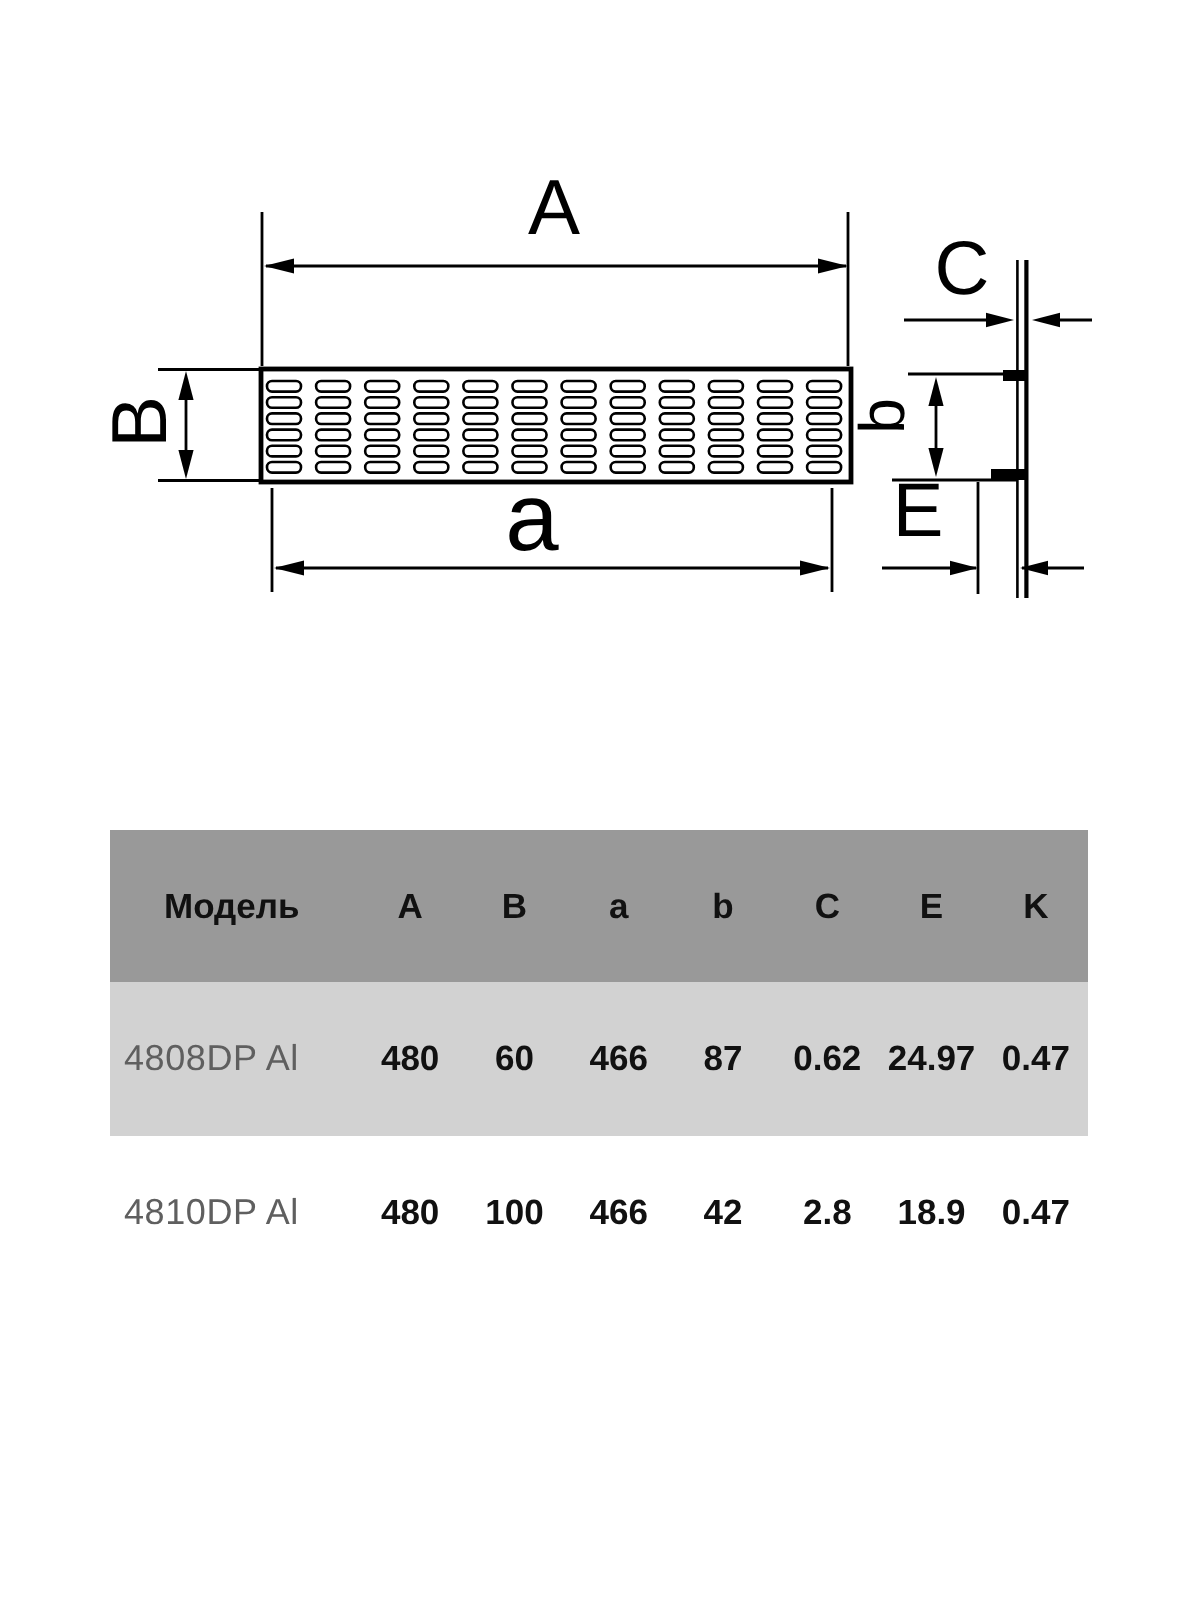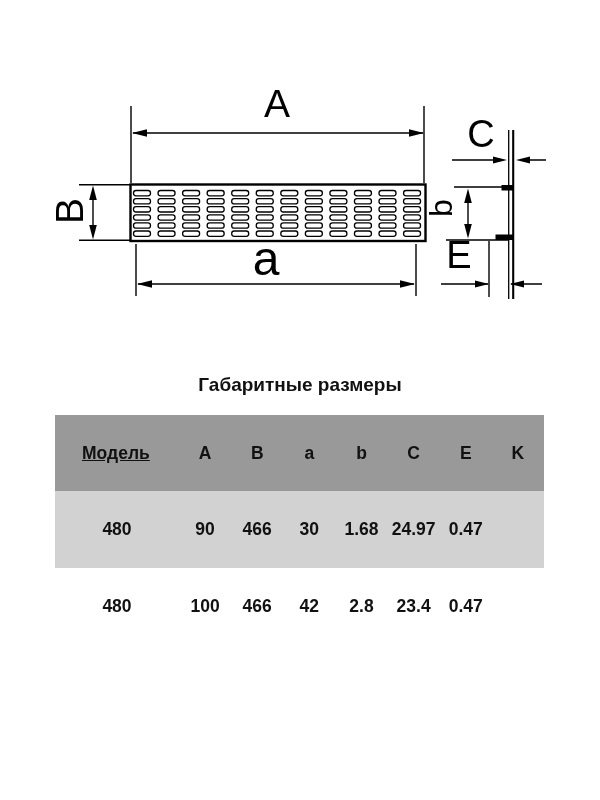--- a/index.html
+++ b/index.html
@@ -29,21 +29,21 @@
   }
   .thead{
     height:76px;
     background:var(--header-bg,#999999);
     font-weight:bold;color:#111;font-size:17.5px;
   }
   .row-data{height:77px;font-size:17.5px;}
   .row-alt{background:var(--row-alt-bg,#d2d2d2);}
   .row-plain{background:#ffffff;}
   .cell-num{text-align:center;font-weight:bold;color:#111;}
-  .thead .cell-model{padding-left:27px;text-decoration:underline;}
+  .thead .cell-model{padding-left:27px;}
   .row-data .cell-model{
     padding-left:7px;font-weight:normal;
     color:var(--model-text,#5f5f5f);font-size:18px;letter-spacing:.3px;
   }
 </style>
 </head>
 <body>
 
 <div class="page">
 
@@ -174,49 +174,50 @@
       <path d="M441,284 H488 M511,284 H542" stroke-width="1.4"></path>
       <polygon points="489,284 475,280.4 475,287.6" fill="#000" stroke="none"></polygon>
       <polygon points="510,284 524,280.4 524,287.6" fill="#000" stroke="none"></polygon>
     </g>
 
     <text x="481" y="147" font-size="38" text-anchor="middle">C</text>
     <text transform="translate(452,208) rotate(-90)" font-size="32" text-anchor="middle">b</text>
     <text x="459" y="268" font-size="38" text-anchor="middle">E</text>
   </svg>
 
-  <div class="tbl-title">Габаритные размеры</div>
 
   <div class="dim-table">
 
     <div class="trow thead">
       <div class="cell-model">Модель</div>
       <div class="cell-num">A</div>
       <div class="cell-num">B</div>
       <div class="cell-num">a</div>
       <div class="cell-num">b</div>
       <div class="cell-num">C</div>
       <div class="cell-num">E</div>
       <div class="cell-num">K</div>
     </div>
 
     <div class="trow row-data row-alt">
+      <div class="cell-model">4808DP Al</div>
       <div class="cell-num">480</div>
-      <div class="cell-num">90</div>
+      <div class="cell-num">60</div>
       <div class="cell-num">466</div>
-      <div class="cell-num">30</div>
-      <div class="cell-num">1.68</div>
+      <div class="cell-num">87</div>
+      <div class="cell-num">0.62</div>
       <div class="cell-num">24.97</div>
       <div class="cell-num">0.47</div>
     </div>
 
     <div class="trow row-data row-plain">
+      <div class="cell-model">4810DP Al</div>
       <div class="cell-num">480</div>
       <div class="cell-num">100</div>
       <div class="cell-num">466</div>
       <div class="cell-num">42</div>
       <div class="cell-num">2.8</div>
-      <div class="cell-num">23.4</div>
+      <div class="cell-num">18.9</div>
       <div class="cell-num">0.47</div>
     </div>
   </div>
 
 </div>
 
 </body></html>

